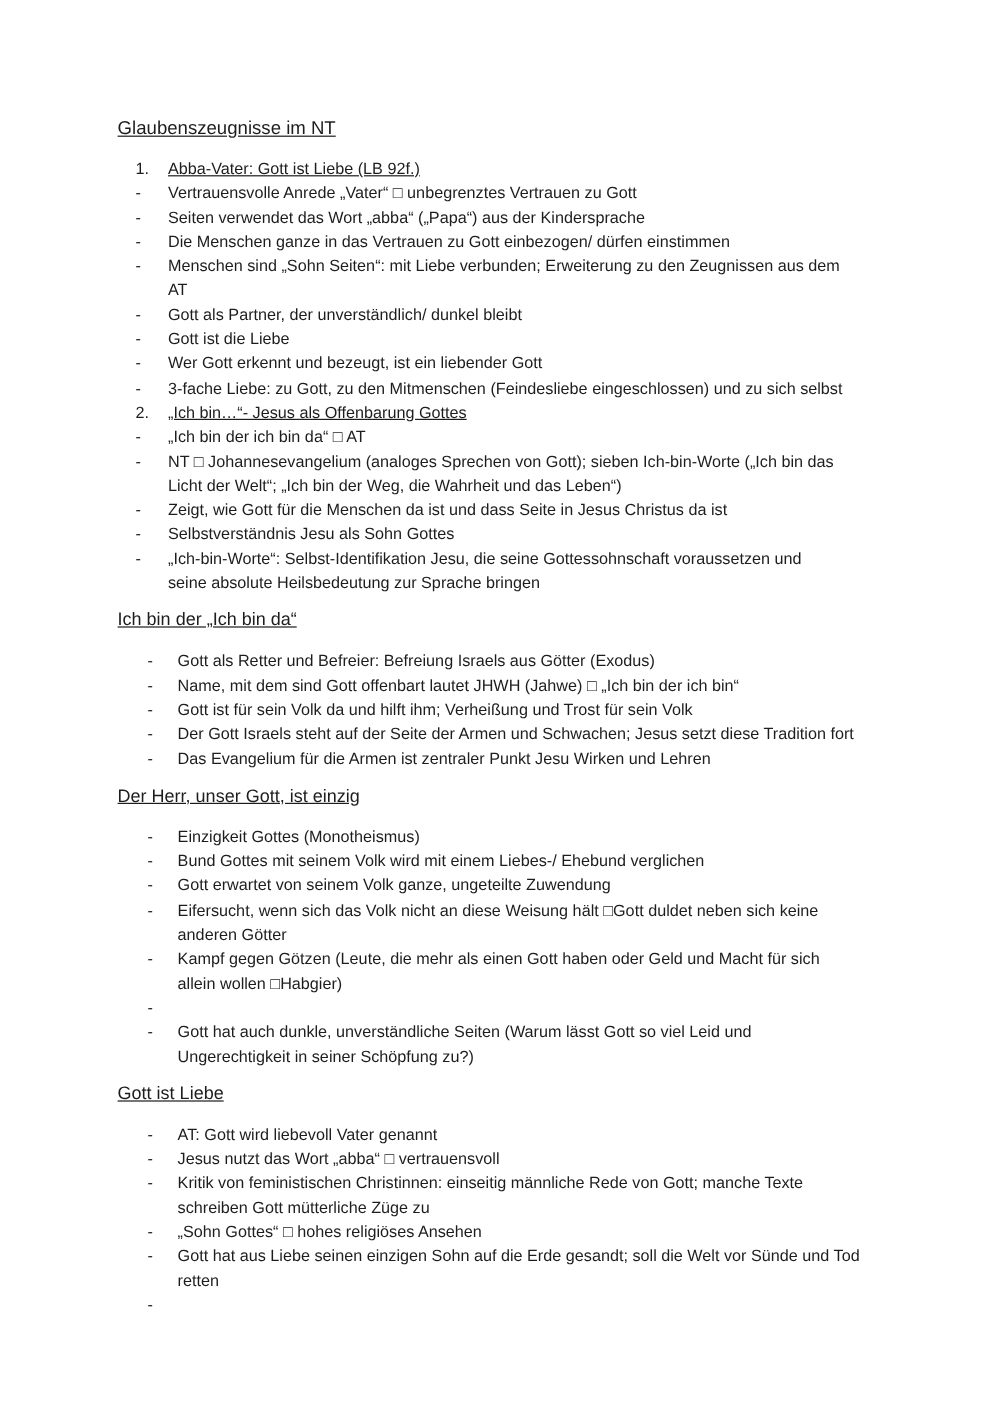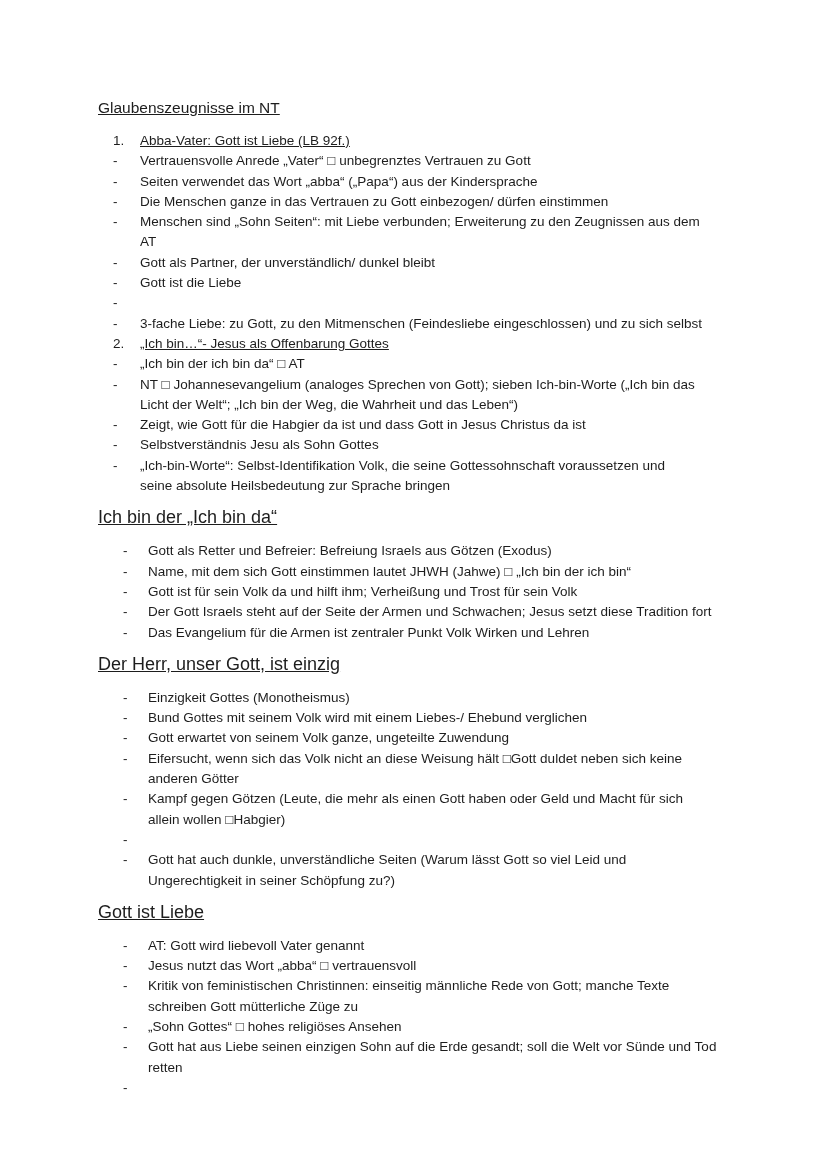--- a/index.html
+++ b/index.html
@@ -17,21 +17,21 @@
     overflow: hidden;
   }
   .doc-title {
     font-size: 15.5px;
     font-weight: 400;
     line-height: 22px;
     text-decoration: underline;
     margin: 0 0 12px 0;
   }
   .section-heading {
-    font-size: 18px;
+    font-size: 15px;
     font-weight: 400;
     line-height: 22px;
     text-decoration: underline;
     margin: 10px 0 13px 0;
   }
   .list-lvl1 { margin-left: 15px; }
   .list-lvl2 { margin-left: 25px; }
   .li {
     display: flex;
     align-items: flex-start;
@@ -75,20 +75,21 @@
     <div class="li">
       <span class="marker">-</span>
       <span class="li-text">Gott als Partner, der unverständlich/ dunkel bleibt</span>
     </div>
     <div class="li">
       <span class="marker">-</span>
       <span class="li-text">Gott ist die Liebe</span>
     </div>
     <div class="li">
       <span class="marker">-</span>
+      <span class="li-text">Wer Gott erkennt und bezeugt, ist ein liebender Gott</span>
     </div>
     <div class="li">
       <span class="marker">-</span>
       <span class="li-text">3-fache Liebe: zu Gott, zu den Mitmenschen (Feindesliebe eingeschlossen) und zu sich selbst</span>
     </div>
 
     <div class="li">
       <span class="marker">2.</span>
       <span class="li-text num-heading">„Ich bin…“- Jesus als Offenbarung Gottes</span>
     </div>
@@ -96,54 +97,54 @@
       <span class="marker">-</span>
       <span class="li-text">„Ich bin der ich bin da“ □ AT</span>
     </div>
     <div class="li">
       <span class="marker">-</span>
       <span class="li-text">NT □ Johannesevangelium (analoges Sprechen von Gott); sieben Ich-bin-Worte („Ich bin das
 Licht der Welt“; „Ich bin der Weg, die Wahrheit und das Leben“)</span>
     </div>
     <div class="li">
       <span class="marker">-</span>
-      <span class="li-text">Zeigt, wie Gott für die Habgier da ist und dass Gott in Jesus Christus da ist</span>
+      <span class="li-text">Zeigt, wie Gott für die Menschen da ist und dass Seite in Jesus Christus da ist</span>
     </div>
     <div class="li">
       <span class="marker">-</span>
       <span class="li-text">Selbstverständnis Jesu als Sohn Gottes</span>
     </div>
     <div class="li">
       <span class="marker">-</span>
-      <span class="li-text">„Ich-bin-Worte“: Selbst-Identifikation Volk, die seine Gottessohnschaft voraussetzen und
+      <span class="li-text">„Ich-bin-Worte“: Selbst-Identifikation Jesu, die seine Gottessohnschaft voraussetzen und
 seine absolute Heilsbedeutung zur Sprache bringen</span>
     </div>
   </div>
 
   <h2 class="section-heading">Ich bin der „Ich bin da“</h2>
   <div class="list-lvl2">
     <div class="li">
       <span class="marker">-</span>
-      <span class="li-text">Gott als Retter und Befreier: Befreiung Israels aus Götzen (Exodus)</span>
-    </div>
-    <div class="li">
-      <span class="marker">-</span>
-      <span class="li-text">Name, mit dem sich Gott einstimmen lautet JHWH (Jahwe) □ „Ich bin der ich bin“</span>
+      <span class="li-text">Gott als Retter und Befreier: Befreiung Israels aus Götter (Exodus)</span>
+    </div>
+    <div class="li">
+      <span class="marker">-</span>
+      <span class="li-text">Name, mit dem sind Gott offenbart lautet JHWH (Jahwe) □ „Ich bin der ich bin“</span>
     </div>
     <div class="li">
       <span class="marker">-</span>
       <span class="li-text">Gott ist für sein Volk da und hilft ihm; Verheißung und Trost für sein Volk</span>
     </div>
     <div class="li">
       <span class="marker">-</span>
       <span class="li-text">Der Gott Israels steht auf der Seite der Armen und Schwachen; Jesus setzt diese Tradition fort</span>
     </div>
     <div class="li">
       <span class="marker">-</span>
-      <span class="li-text">Das Evangelium für die Armen ist zentraler Punkt Volk Wirken und Lehren</span>
+      <span class="li-text">Das Evangelium für die Armen ist zentraler Punkt Jesu Wirken und Lehren</span>
     </div>
   </div>
 
   <h2 class="section-heading">Der Herr, unser Gott, ist einzig</h2>
   <div class="list-lvl2">
     <div class="li">
       <span class="marker">-</span>
       <span class="li-text">Einzigkeit Gottes (Monotheismus)</span>
     </div>
     <div class="li">

